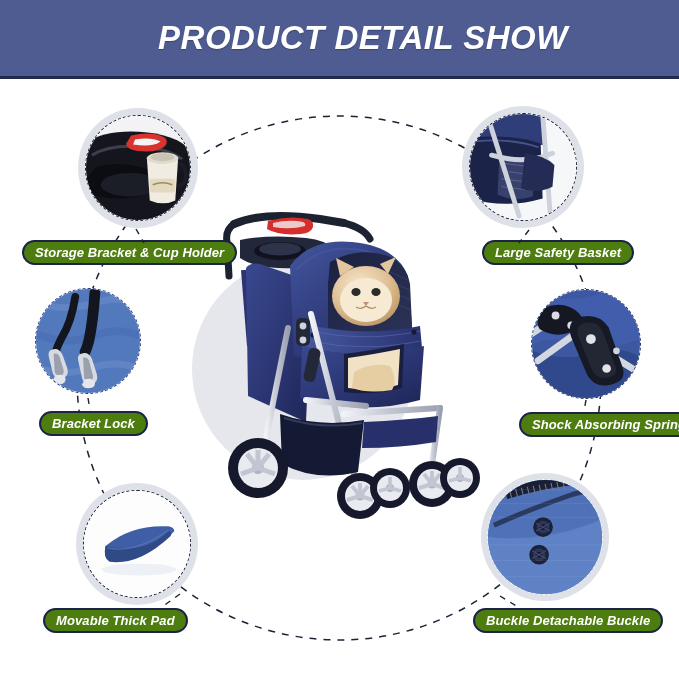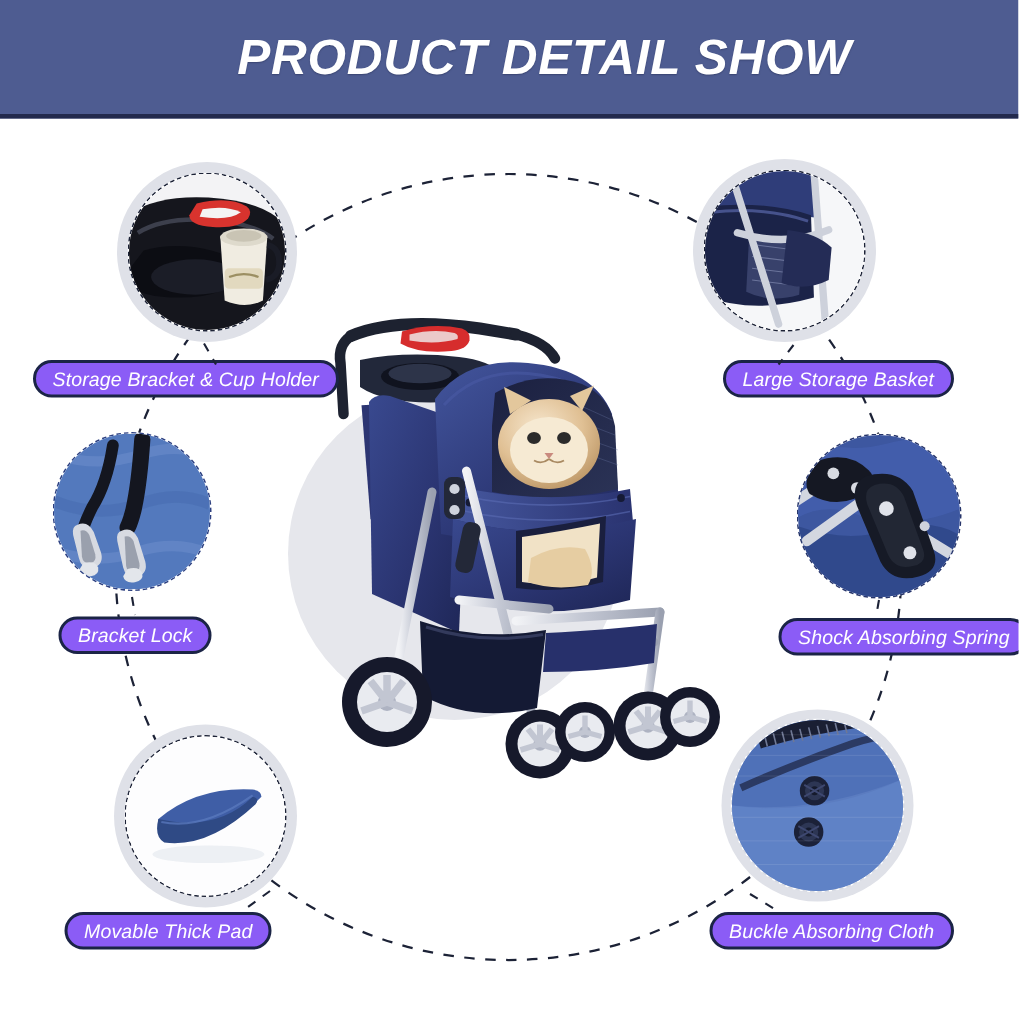--- a/index.html
+++ b/index.html
@@ -76,26 +76,26 @@
     border: 1.6px dashed #1c2236;
     overflow: hidden;
     position: relative;
     background: #ffffff;
   }
   .photo { position: absolute; left: 0; top: 0; width: 100%; height: 100%; }
 
   
   .pill {
     position: absolute;
-    background: #8b5cf6;
+    background: #4d7c0f;
     border: 2.2px solid #1b2446;
     border-radius: 14px;
     color: #ffffff;
     font-size: 13px;
-    font-weight: normal;
+    font-weight: bold;
     font-style: italic;
     letter-spacing: 0.1px;
     white-space: nowrap;
     display: flex;
     align-items: center;
     justify-content: center;
     padding: 0 11px;
     height: 25px;
   }
 </style>
@@ -299,21 +299,21 @@
           <g stroke="#cdd1db" stroke-width="5" fill="none" stroke-linecap="round">
             <path d="M16 -4 l34 108"></path>
             <path d="M74 0 l8 106"></path>
             <path d="M22 42 q34 10 62 -2"></path>
           </g>
           <path d="M56 40 q20 2 30 12 l-2 22 q-16 8 -32 2 z" fill="#242c56"></path>
         </svg>
       </div>
     </div>
   </div>
-  <div class="pill" style="left:482px; top:240px;">Large Storage Basket</div>
+  <div class="pill" style="left:482px; top:240px;">Large Safety Basket</div>
 
   <div class="callout" style="left:34px; top:287px;">
     <div class="circle-outer" style="width:108px; height:108px; background:transparent;">
       <div class="circle-inner" style="width:106px; height:106px; border-color:#2c3f80;">
         <svg class="photo" viewBox="0 0 106 106">
           <rect width="106" height="106" fill="#5379bd"></rect>
           <g opacity="0.35">
             <path d="M0 14 q30 10 60 0 q26 -8 46 2" stroke="#7b9ad4" stroke-width="7" fill="none"></path>
             <path d="M0 46 q30 12 58 2 q26 -10 48 0" stroke="#4166a8" stroke-width="8" fill="none"></path>
             <path d="M0 80 q30 10 58 0 q26 -8 48 2" stroke="#7b9ad4" stroke-width="7" fill="none"></path>
@@ -417,21 +417,21 @@
             <path d="M45 72 l14 8 M45 80 l14 -8" stroke="#3e4870" stroke-width="1.3"></path>
           </g>
 
           <g opacity="0.14" stroke="#ffffff" stroke-width="0.5">
             <path d="M0 10 l116 0 M0 24 l116 0 M0 38 l116 0 M0 66 l116 0 M0 82 l116 0 M0 98 l116 0"></path>
           </g>
         </svg>
       </div>
     </div>
   </div>
-  <div class="pill" style="left:473px; top:608px;">Buckle Absorbing Cloth</div>
+  <div class="pill" style="left:473px; top:608px;">Buckle Detachable Buckle</div>
 
   <svg class="ring-svg" viewBox="0 0 679 679">
     <g stroke="#1c2236" stroke-width="1.4" stroke-dasharray="6 6" fill="none">
       <path d="M136 229 l8 14"></path>
       <path d="M529 230 l-10 13"></path>
       <path d="M88 398 l2 12"></path>
       <path d="M586 400 l-2 11"></path>
       <path d="M180 594 l-18 13"></path>
       <path d="M500 596 l18 11"></path>
     </g>

